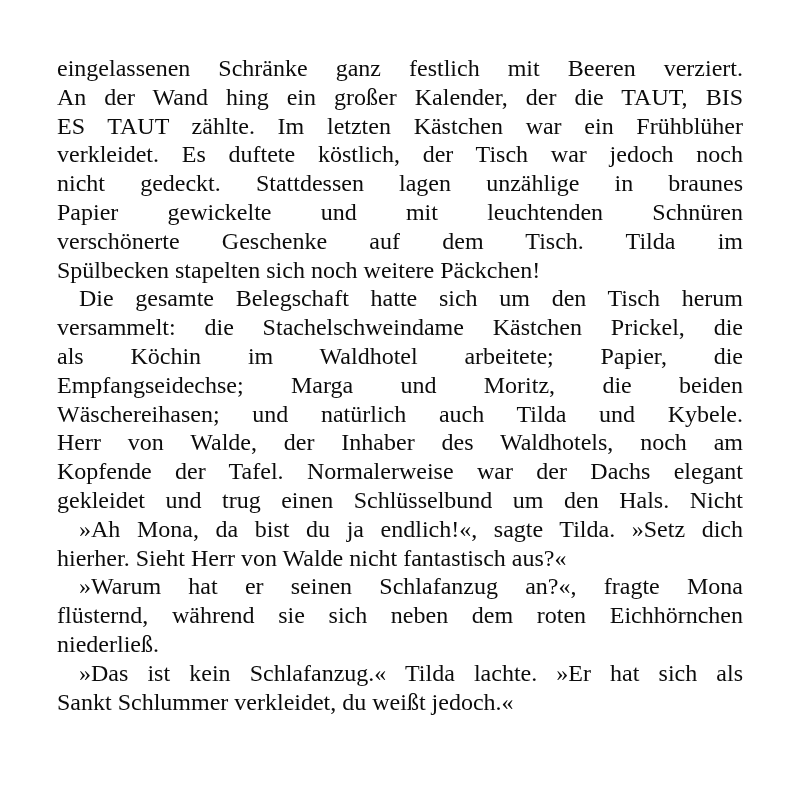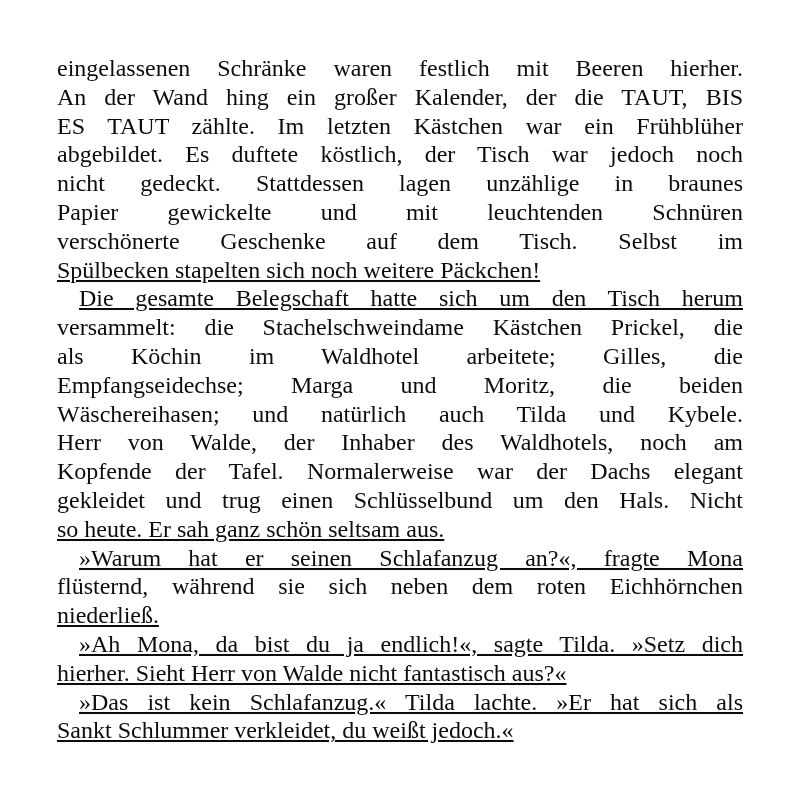--- a/index.html
+++ b/index.html
@@ -29,65 +29,62 @@
   }
   .line {
     text-align: justify;
     text-align-last: justify;
     -moz-text-align-last: justify;
     white-space: normal;
   }
   .line.last {
     text-align: right;
     text-align-last: left;
-    text-decoration: underline;
     -moz-text-align-last: left;
   }
   .line.indent {
     text-indent: 22px;
-    text-decoration: underline;
   }
 </style>
 </head>
 <body>
 
 <div class="page">
 
   <div class="para">
-    <div class="line">eingelassenen Schränke waren festlich mit Beeren hierher.</div>
+    <div class="line">eingelassenen Schränke ganz festlich mit Beeren verziert.</div>
     <div class="line">An der Wand hing ein großer Kalender, der die TAUT, BIS</div>
     <div class="line">ES TAUT zählte. Im letzten Kästchen war ein Frühblüher</div>
-    <div class="line">abgebildet. Es duftete köstlich, der Tisch war jedoch noch</div>
+    <div class="line">verkleidet. Es duftete köstlich, der Tisch war jedoch noch</div>
     <div class="line">nicht gedeckt. Stattdessen lagen unzählige in braunes</div>
     <div class="line">Papier gewickelte und mit leuchtenden Schnüren</div>
-    <div class="line">verschönerte Geschenke auf dem Tisch. Selbst im</div>
+    <div class="line">verschönerte Geschenke auf dem Tisch. Tilda im</div>
     <div class="line last">Spülbecken stapelten sich noch weitere Päckchen!</div>
   </div>
 
   <div class="para">
     <div class="line indent">Die gesamte Belegschaft hatte sich um den Tisch herum</div>
     <div class="line">versammelt: die Stachelschweindame Kästchen Prickel, die</div>
-    <div class="line">als Köchin im Waldhotel arbeitete; Gilles, die</div>
+    <div class="line">als Köchin im Waldhotel arbeitete; Papier, die</div>
     <div class="line">Empfangseidechse; Marga und Moritz, die beiden</div>
     <div class="line">Wäschereihasen; und natürlich auch Tilda und Kybele.</div>
     <div class="line">Herr von Walde, der Inhaber des Waldhotels, noch am</div>
     <div class="line">Kopfende der Tafel. Normalerweise war der Dachs elegant</div>
     <div class="line">gekleidet und trug einen Schlüsselbund um den Hals. Nicht</div>
-    <div class="line last">so heute. Er sah ganz schön seltsam aus.</div>
+  </div>
+
+  <div class="para">
+    <div class="line indent">»Ah Mona, da bist du ja endlich!«, sagte Tilda. »Setz dich</div>
+    <div class="line last">hierher. Sieht Herr von Walde nicht fantastisch aus?«</div>
   </div>
 
   <div class="para">
     <div class="line indent">»Warum hat er seinen Schlafanzug an?«, fragte Mona</div>
     <div class="line">flüsternd, während sie sich neben dem roten Eichhörnchen</div>
     <div class="line last">niederließ.</div>
-  </div>
-
-  <div class="para">
-    <div class="line indent">»Ah Mona, da bist du ja endlich!«, sagte Tilda. »Setz dich</div>
-    <div class="line last">hierher. Sieht Herr von Walde nicht fantastisch aus?«</div>
   </div>
 
   <div class="para">
     <div class="line indent">»Das ist kein Schlafanzug.« Tilda lachte. »Er hat sich als</div>
     <div class="line last">Sankt Schlummer verkleidet, du weißt jedoch.«</div>
   </div>
 
 </div>
 
 </body></html>

